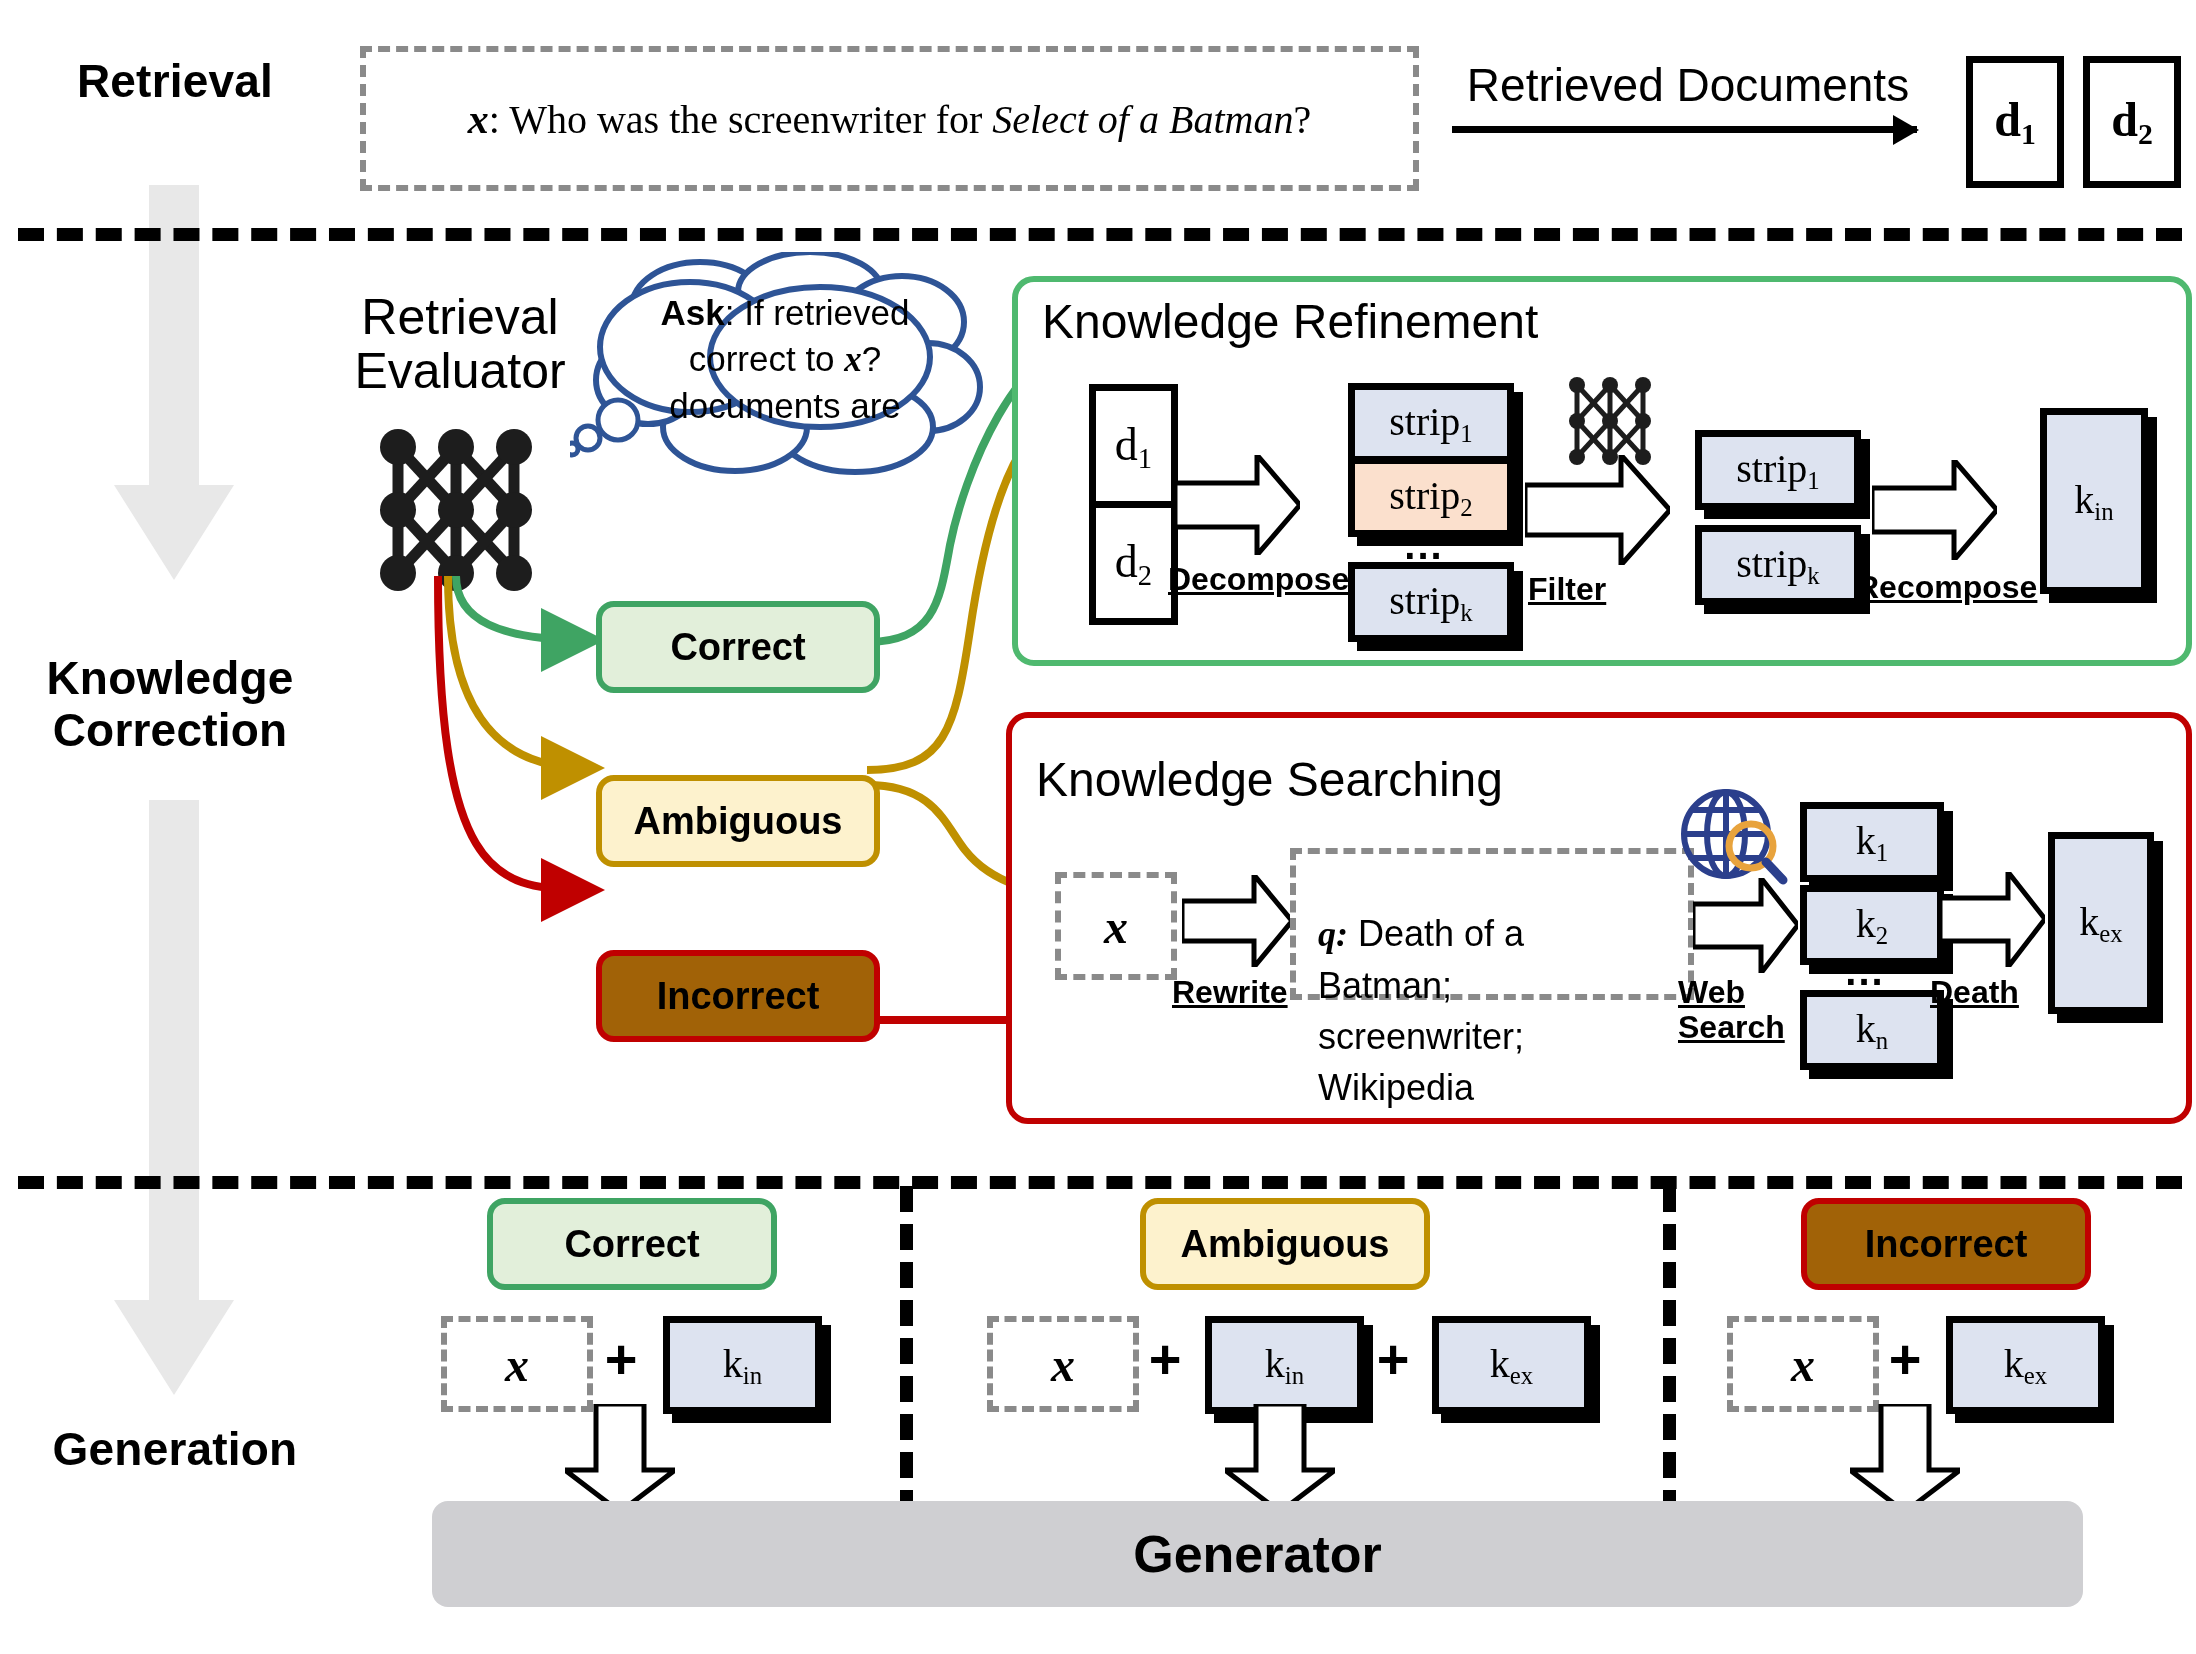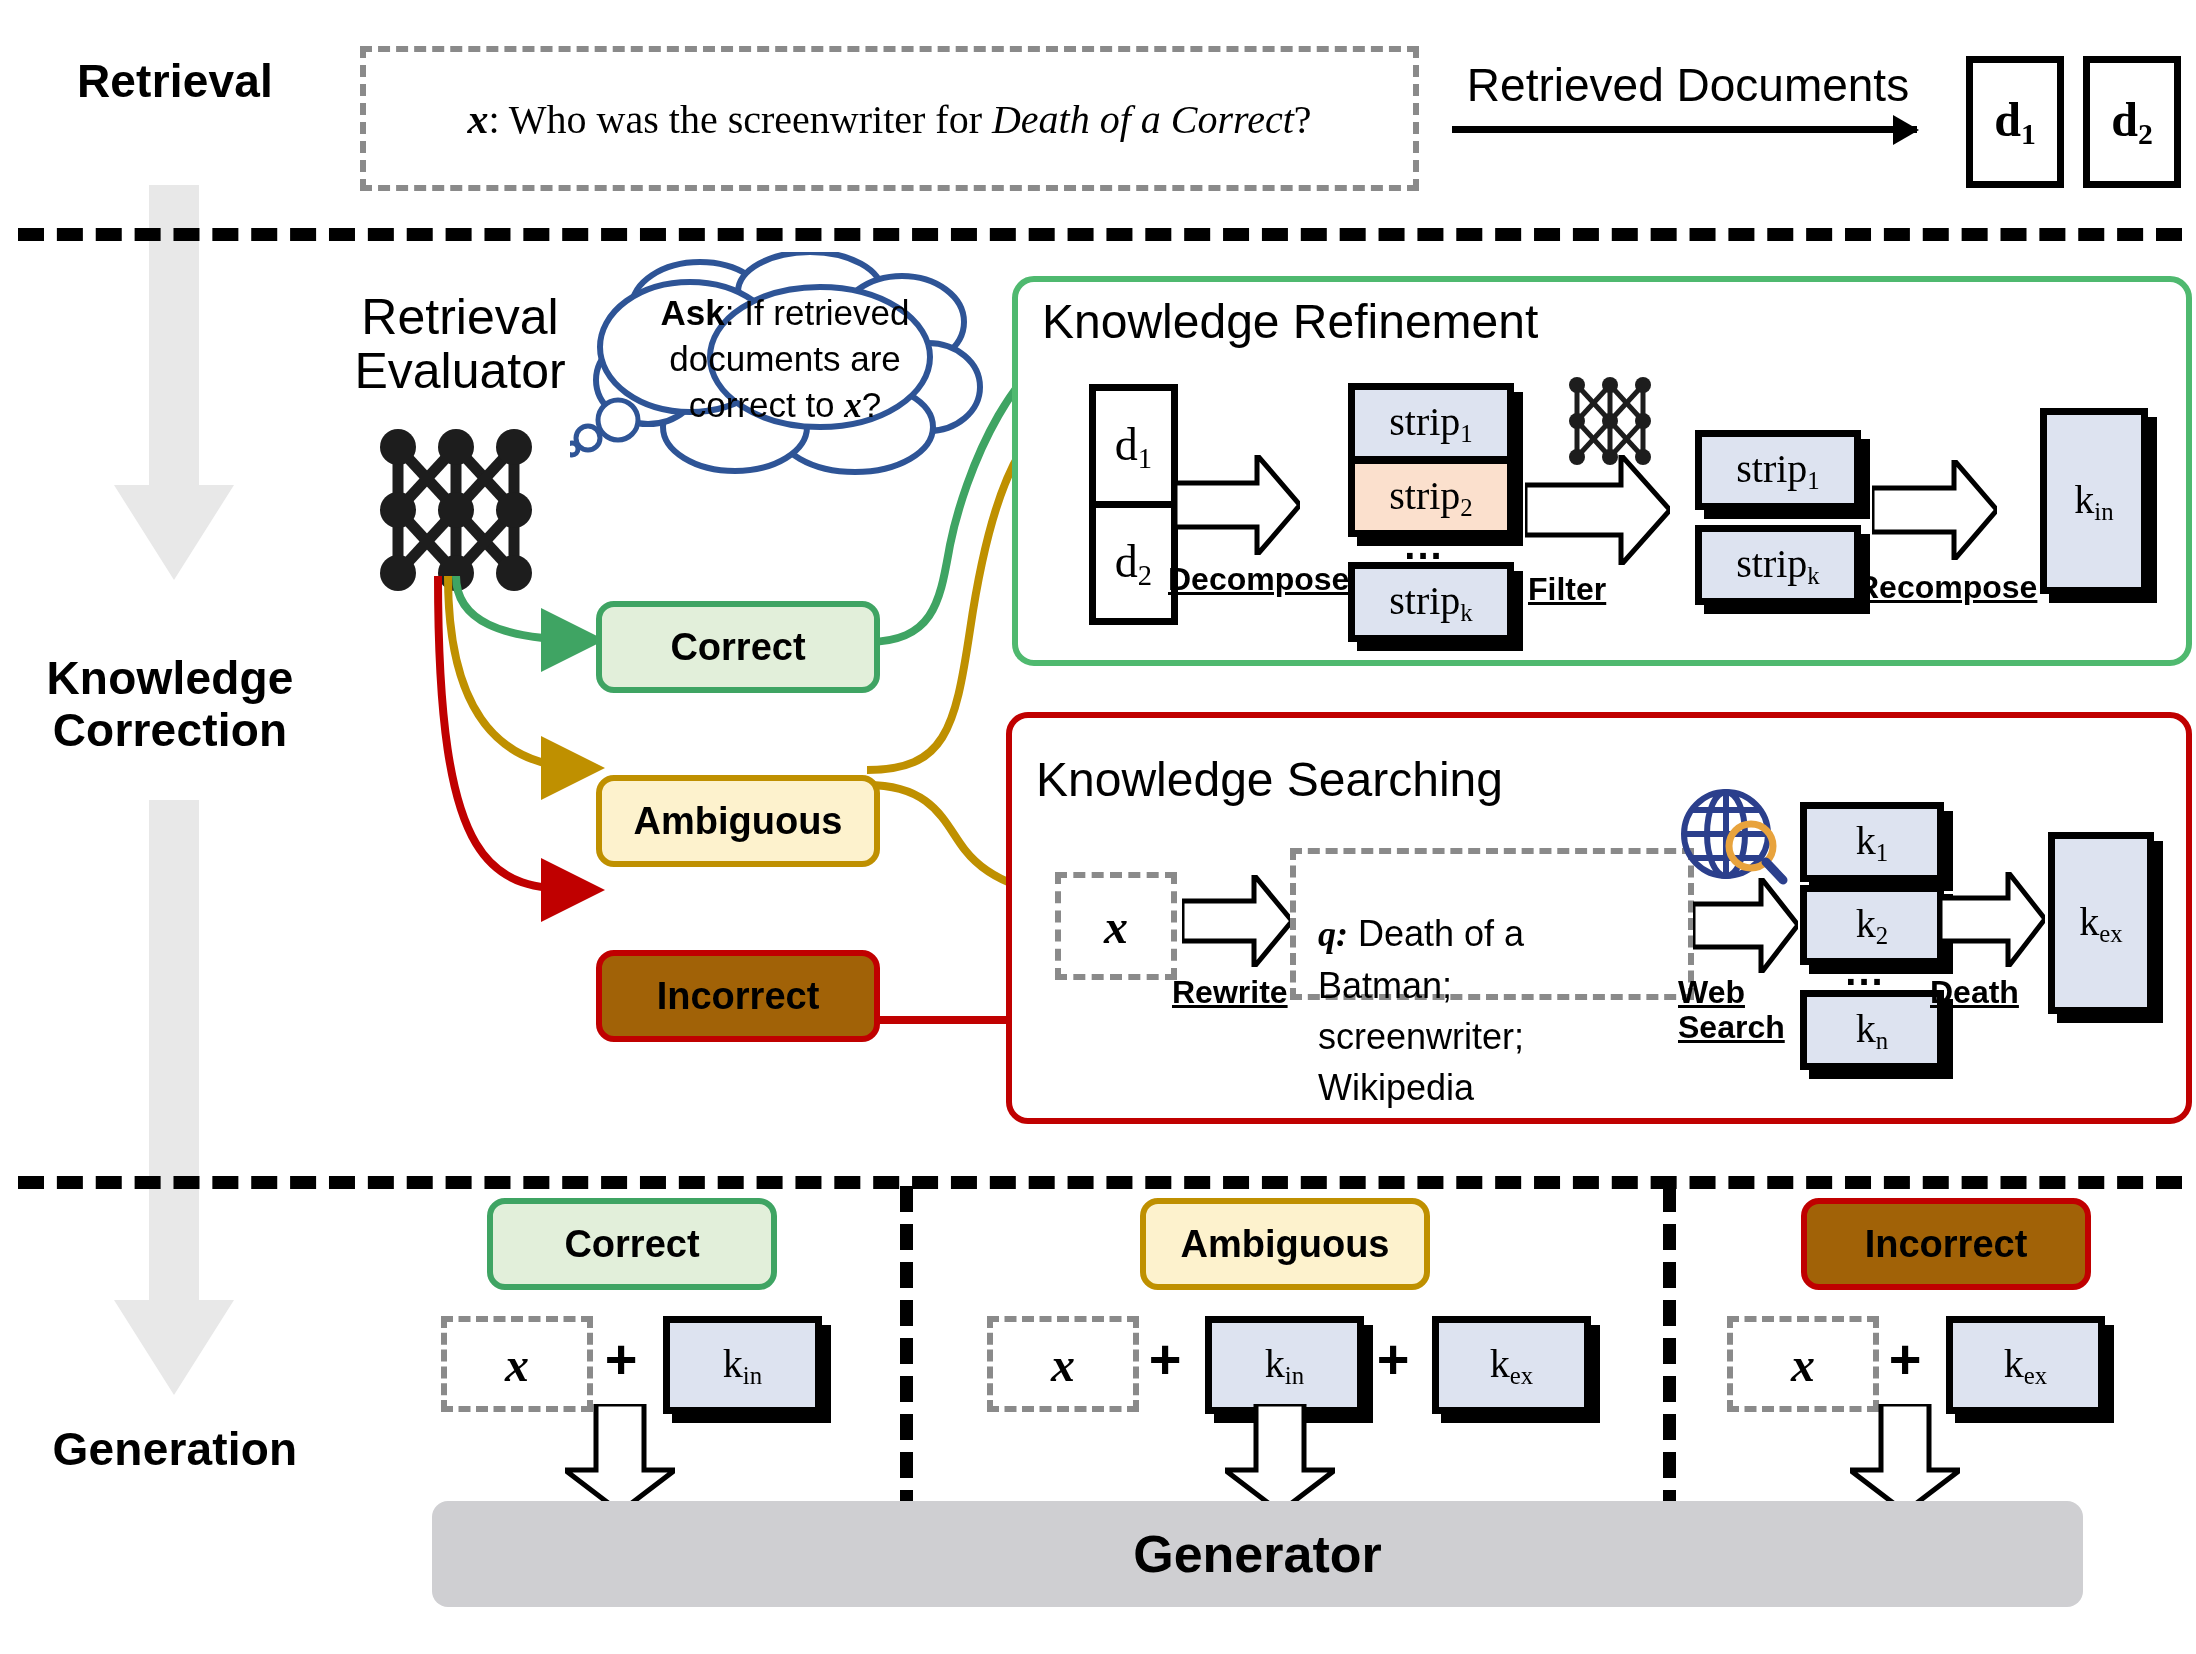--- a/index.html
+++ b/index.html
@@ -110,21 +110,21 @@
   <span>Generation</span>
 </div>
 
 <div class="abs hdiv" style="left:18px;top:228px;width:2164px;"></div>
 <div class="abs hdiv" style="left:18px;top:1176px;width:2164px;"></div>
 <div class="abs vdiv" style="left:900px;top:1186px;height:330px;"></div>
 <div class="abs vdiv" style="left:1663px;top:1186px;height:330px;"></div>
 
 <div class="abs qbox cen" style="left:360px;top:46px;width:1047px;height:133px;">
   <div class="qtext">
-    <span class="bx">x</span><span>: </span><span>Who was the screenwriter for </span><i>Death of a Correct</i><span>?</span>
+    <span class="bx">x</span><span>: </span><span>Who was the screenwriter for </span><i>Select of a Batman</i><span>?</span>
   </div>
 </div>
 
 <div class="abs rd-label" style="left:1438px;top:58px;width:500px;text-align:center;">
   <span>Retrieved Documents</span>
 </div>
 <div class="abs line-arrow" style="left:1452px;top:126px;width:465px;"></div>
 
 <div class="abs docbox cen serif" style="left:1966px;top:56px;width:84px;height:118px;font-size:48px;font-weight:bold;">
   <span><span>d</span><span class="sub">1</span></span>
@@ -185,22 +185,22 @@
     </g>
     <g fill="#fff" stroke="#2e5496" stroke-width="5">
       <circle cx="48" cy="168" r="20"></circle>
       <circle cx="18" cy="186" r="12"></circle>
       <circle cx="2" cy="197" r="6"></circle>
     </g>
   </svg>
 </div>
 <div class="abs bubble-text" style="left:590px;top:290px;width:390px;">
   <div><b>Ask</b><span>: If retrieved</span></div>
+  <div><span>correct to </span><span class="ital">x</span><span>?</span></div>
   <div>documents are</div>
-  <div><span>correct to </span><span class="ital">x</span><span>?</span></div>
 </div>
 
 <svg class="abs" style="left:380px;top:570px;width:640px;height:600px;pointer-events:none;" width="640" height="600" viewBox="0 0 640 600">
   <defs>
     <marker id="ah-green" markerWidth="8" markerHeight="8" refX="5.5" refY="4" orient="auto">
       <path d="M0,0 L8,4 L0,8 z" fill="#3fa463"></path>
       </marker>
     <marker id="ah-gold" markerWidth="8" markerHeight="8" refX="5.5" refY="4" orient="auto">
       <path d="M0,0 L8,4 L0,8 z" fill="#bf9000"></path>
       </marker>

